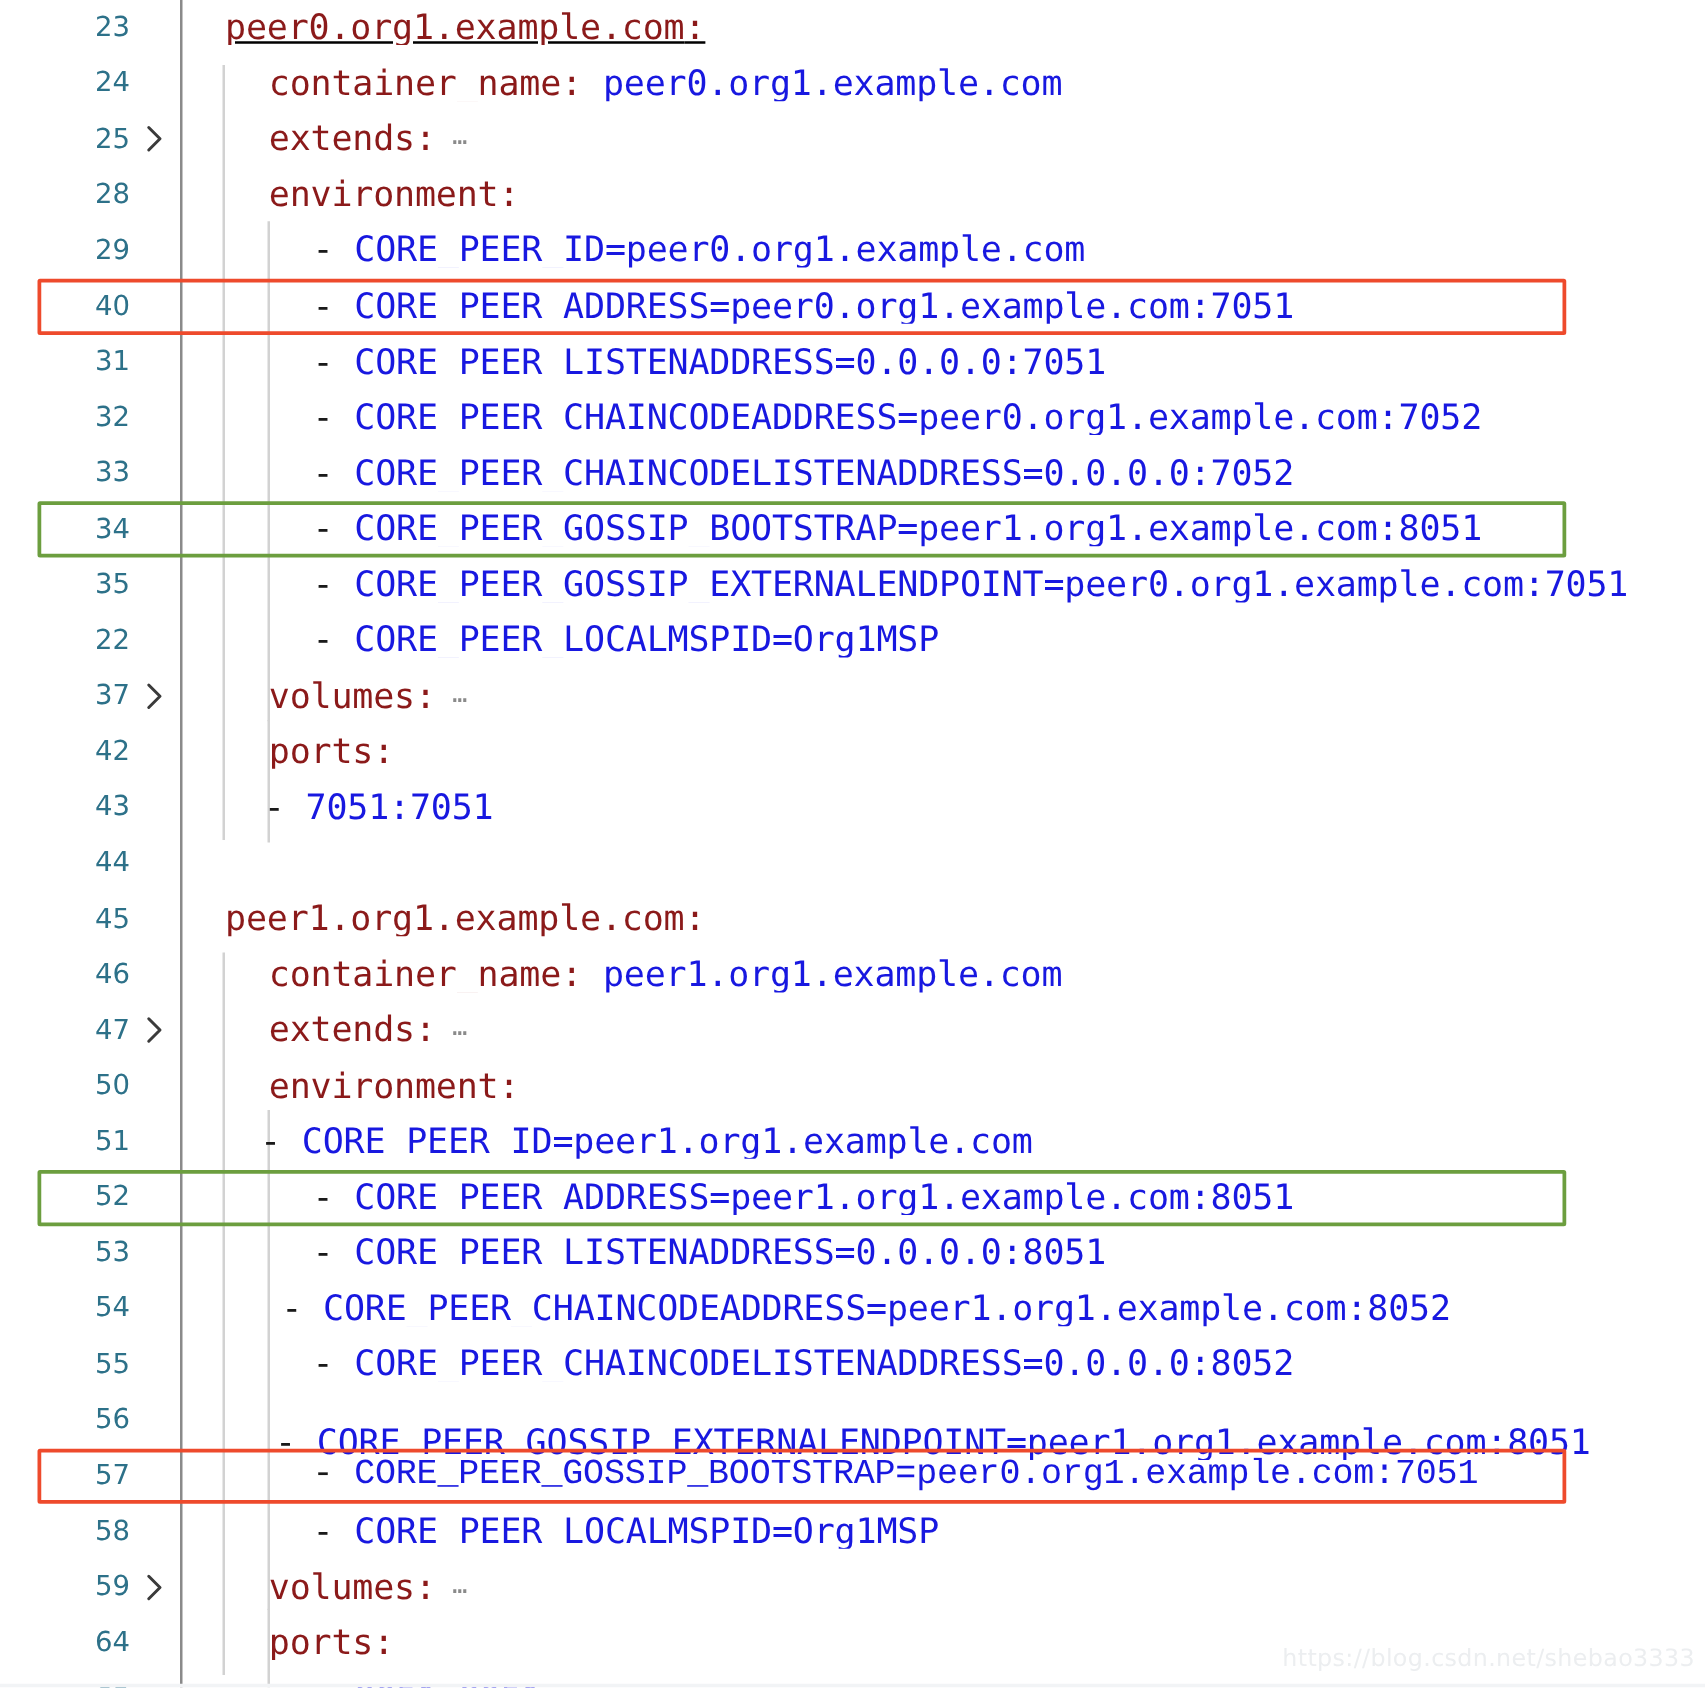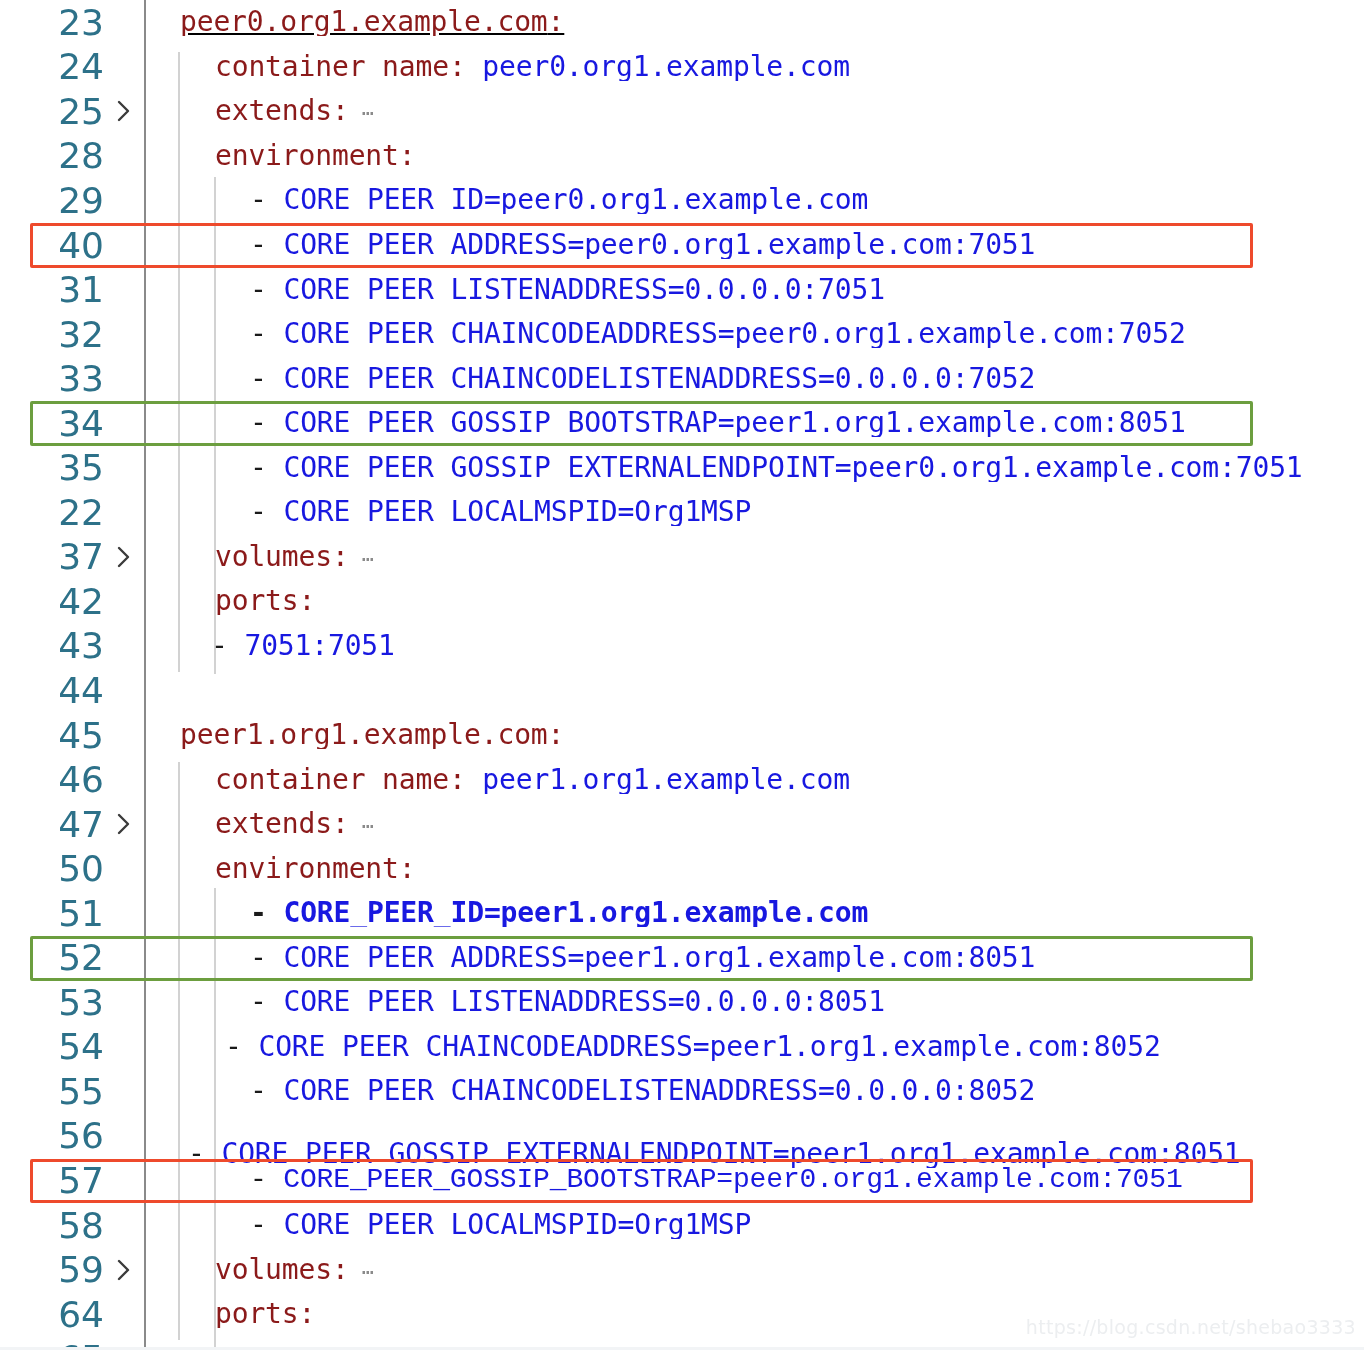--- a/index.html
+++ b/index.html
@@ -53,21 +53,21 @@
     display: flex;
     align-items: center;
     white-space: pre;
   }
   .lineno {
     flex: 0 0 auto;
     width: 104px;
     text-align: right;
     padding-right: 0;
     color: #2d7189;
-    font-size: 36px;
+    font-size: 22px;
     font-family: "DejaVu Sans", "Liberation Sans", sans-serif;
     letter-spacing: 0px;
   }
   .foldcol {
     flex: 0 0 auto;
     width: 40px;
     display: flex;
     align-items: center;
     justify-content: center;
     color: #3b3b3b;
@@ -160,26 +160,26 @@
           </svg></div><div class="codetext" style="padding-left: 71px;"><span class="k">volumes</span><span class="p">:</span><span class="ell"> ⋯</span></div></div>
       <div class="row"><div class="lineno">42</div><div class="foldcol"></div><div class="codetext" style="padding-left: 71px;"><span class="k">ports</span><span class="p">:</span></div></div>
       <div class="row"><div class="lineno">43</div><div class="foldcol"></div><div class="codetext" style="padding-left: 67px;"><span class="dash">- </span><span class="v">7051:7051</span></div></div>
       <div class="row"><div class="lineno">44</div><div class="foldcol"></div><div class="codetext" style="padding-left: 36px;"></div></div>
       <div class="row"><div class="lineno">45</div><div class="foldcol"></div><div class="codetext" style="padding-left: 36px;"><span class="k">peer1.org1.example.com</span><span class="p">:</span></div></div>
       <div class="row"><div class="lineno">46</div><div class="foldcol"></div><div class="codetext" style="padding-left: 71px;"><span class="k">container_name</span><span class="p">: </span><span class="v">peer1.org1.example.com</span></div></div>
       <div class="row"><div class="lineno">47</div><div class="foldcol"><svg width="20" height="26" viewBox="0 0 20 26" fill="none" aria-hidden="true">
             <path d="M5 4 L14 13 L5 22" stroke="#3b3b3b" stroke-width="2.4" fill="none" stroke-linecap="round" stroke-linejoin="round"></path>
           </svg></div><div class="codetext" style="padding-left: 71px;"><span class="k">extends</span><span class="p">:</span><span class="ell"> ⋯</span></div></div>
       <div class="row"><div class="lineno">50</div><div class="foldcol"></div><div class="codetext" style="padding-left: 71px;"><span class="k">environment</span><span class="p">:</span></div></div>
-      <div class="row"><div class="lineno">51</div><div class="foldcol"></div><div class="codetext" style="padding-left: 106px; font-weight: bold;"><span class="dash">- </span><span class="v">CORE_PEER_ID=peer1.org1.example.com</span></div></div>
+      <div class="row"><div class="lineno">51</div><div class="foldcol"></div><div class="codetext" style="padding-left: 64px;"><span class="dash">- </span><span class="v">CORE_PEER_ID=peer1.org1.example.com</span></div></div>
       <div class="row"><div class="lineno">52</div><div class="foldcol"></div><div class="codetext" style="padding-left: 106px;"><span class="dash">- </span><span class="v">CORE_PEER_ADDRESS=peer1.org1.example.com:8051</span></div></div>
       <div class="row"><div class="lineno">53</div><div class="foldcol"></div><div class="codetext" style="padding-left: 106px;"><span class="dash">- </span><span class="v">CORE_PEER_LISTENADDRESS=0.0.0.0:8051</span></div></div>
       <div class="row"><div class="lineno">54</div><div class="foldcol"></div><div class="codetext" style="padding-left: 81px;"><span class="dash">- </span><span class="v">CORE_PEER_CHAINCODEADDRESS=peer1.org1.example.com:8052</span></div></div>
       <div class="row"><div class="lineno">55</div><div class="foldcol"></div><div class="codetext" style="padding-left: 106px;"><span class="dash">- </span><span class="v">CORE_PEER_CHAINCODELISTENADDRESS=0.0.0.0:8052</span></div></div>
-      <div class="row"><div class="lineno">56</div><div class="foldcol"></div><div class="codetext" style="padding-left: 44px; margin-top: 36px;"><span class="dash">- </span><span class="v">CORE_PEER_GOSSIP_EXTERNALENDPOINT=peer1.org1.example.com:8051</span></div></div>
+      <div class="row"><div class="lineno">56</div><div class="foldcol"></div><div class="codetext" style="padding-left: 76px; margin-top: 36px;"><span class="dash">- </span><span class="v">CORE_PEER_GOSSIP_EXTERNALENDPOINT=peer1.org1.example.com:8051</span></div></div>
       <div class="row"><div class="lineno">57</div><div class="foldcol"></div><div class="codetext" style="padding-left: 106px; font-family: Liberation Mono, monospace;"><span class="dash">- </span><span class="v">CORE_PEER_GOSSIP_BOOTSTRAP=peer0.org1.example.com:7051</span></div></div>
       <div class="row"><div class="lineno">58</div><div class="foldcol"></div><div class="codetext" style="padding-left: 106px;"><span class="dash">- </span><span class="v">CORE_PEER_LOCALMSPID=Org1MSP</span></div></div>
       <div class="row"><div class="lineno">59</div><div class="foldcol"><svg width="20" height="26" viewBox="0 0 20 26" fill="none" aria-hidden="true">
             <path d="M5 4 L14 13 L5 22" stroke="#3b3b3b" stroke-width="2.4" fill="none" stroke-linecap="round" stroke-linejoin="round"></path>
           </svg></div><div class="codetext" style="padding-left: 71px;"><span class="k">volumes</span><span class="p">:</span><span class="ell"> ⋯</span></div></div>
       <div class="row"><div class="lineno">64</div><div class="foldcol"></div><div class="codetext" style="padding-left: 71px;"><span class="k">ports</span><span class="p">:</span></div></div>
       <div class="row"><div class="lineno">65</div><div class="foldcol"></div><div class="codetext" style="padding-left: 106px;"><span class="dash">- </span><span class="v">8051:8051</span></div></div>
     </div>
 
   <div id="hl-layer">

